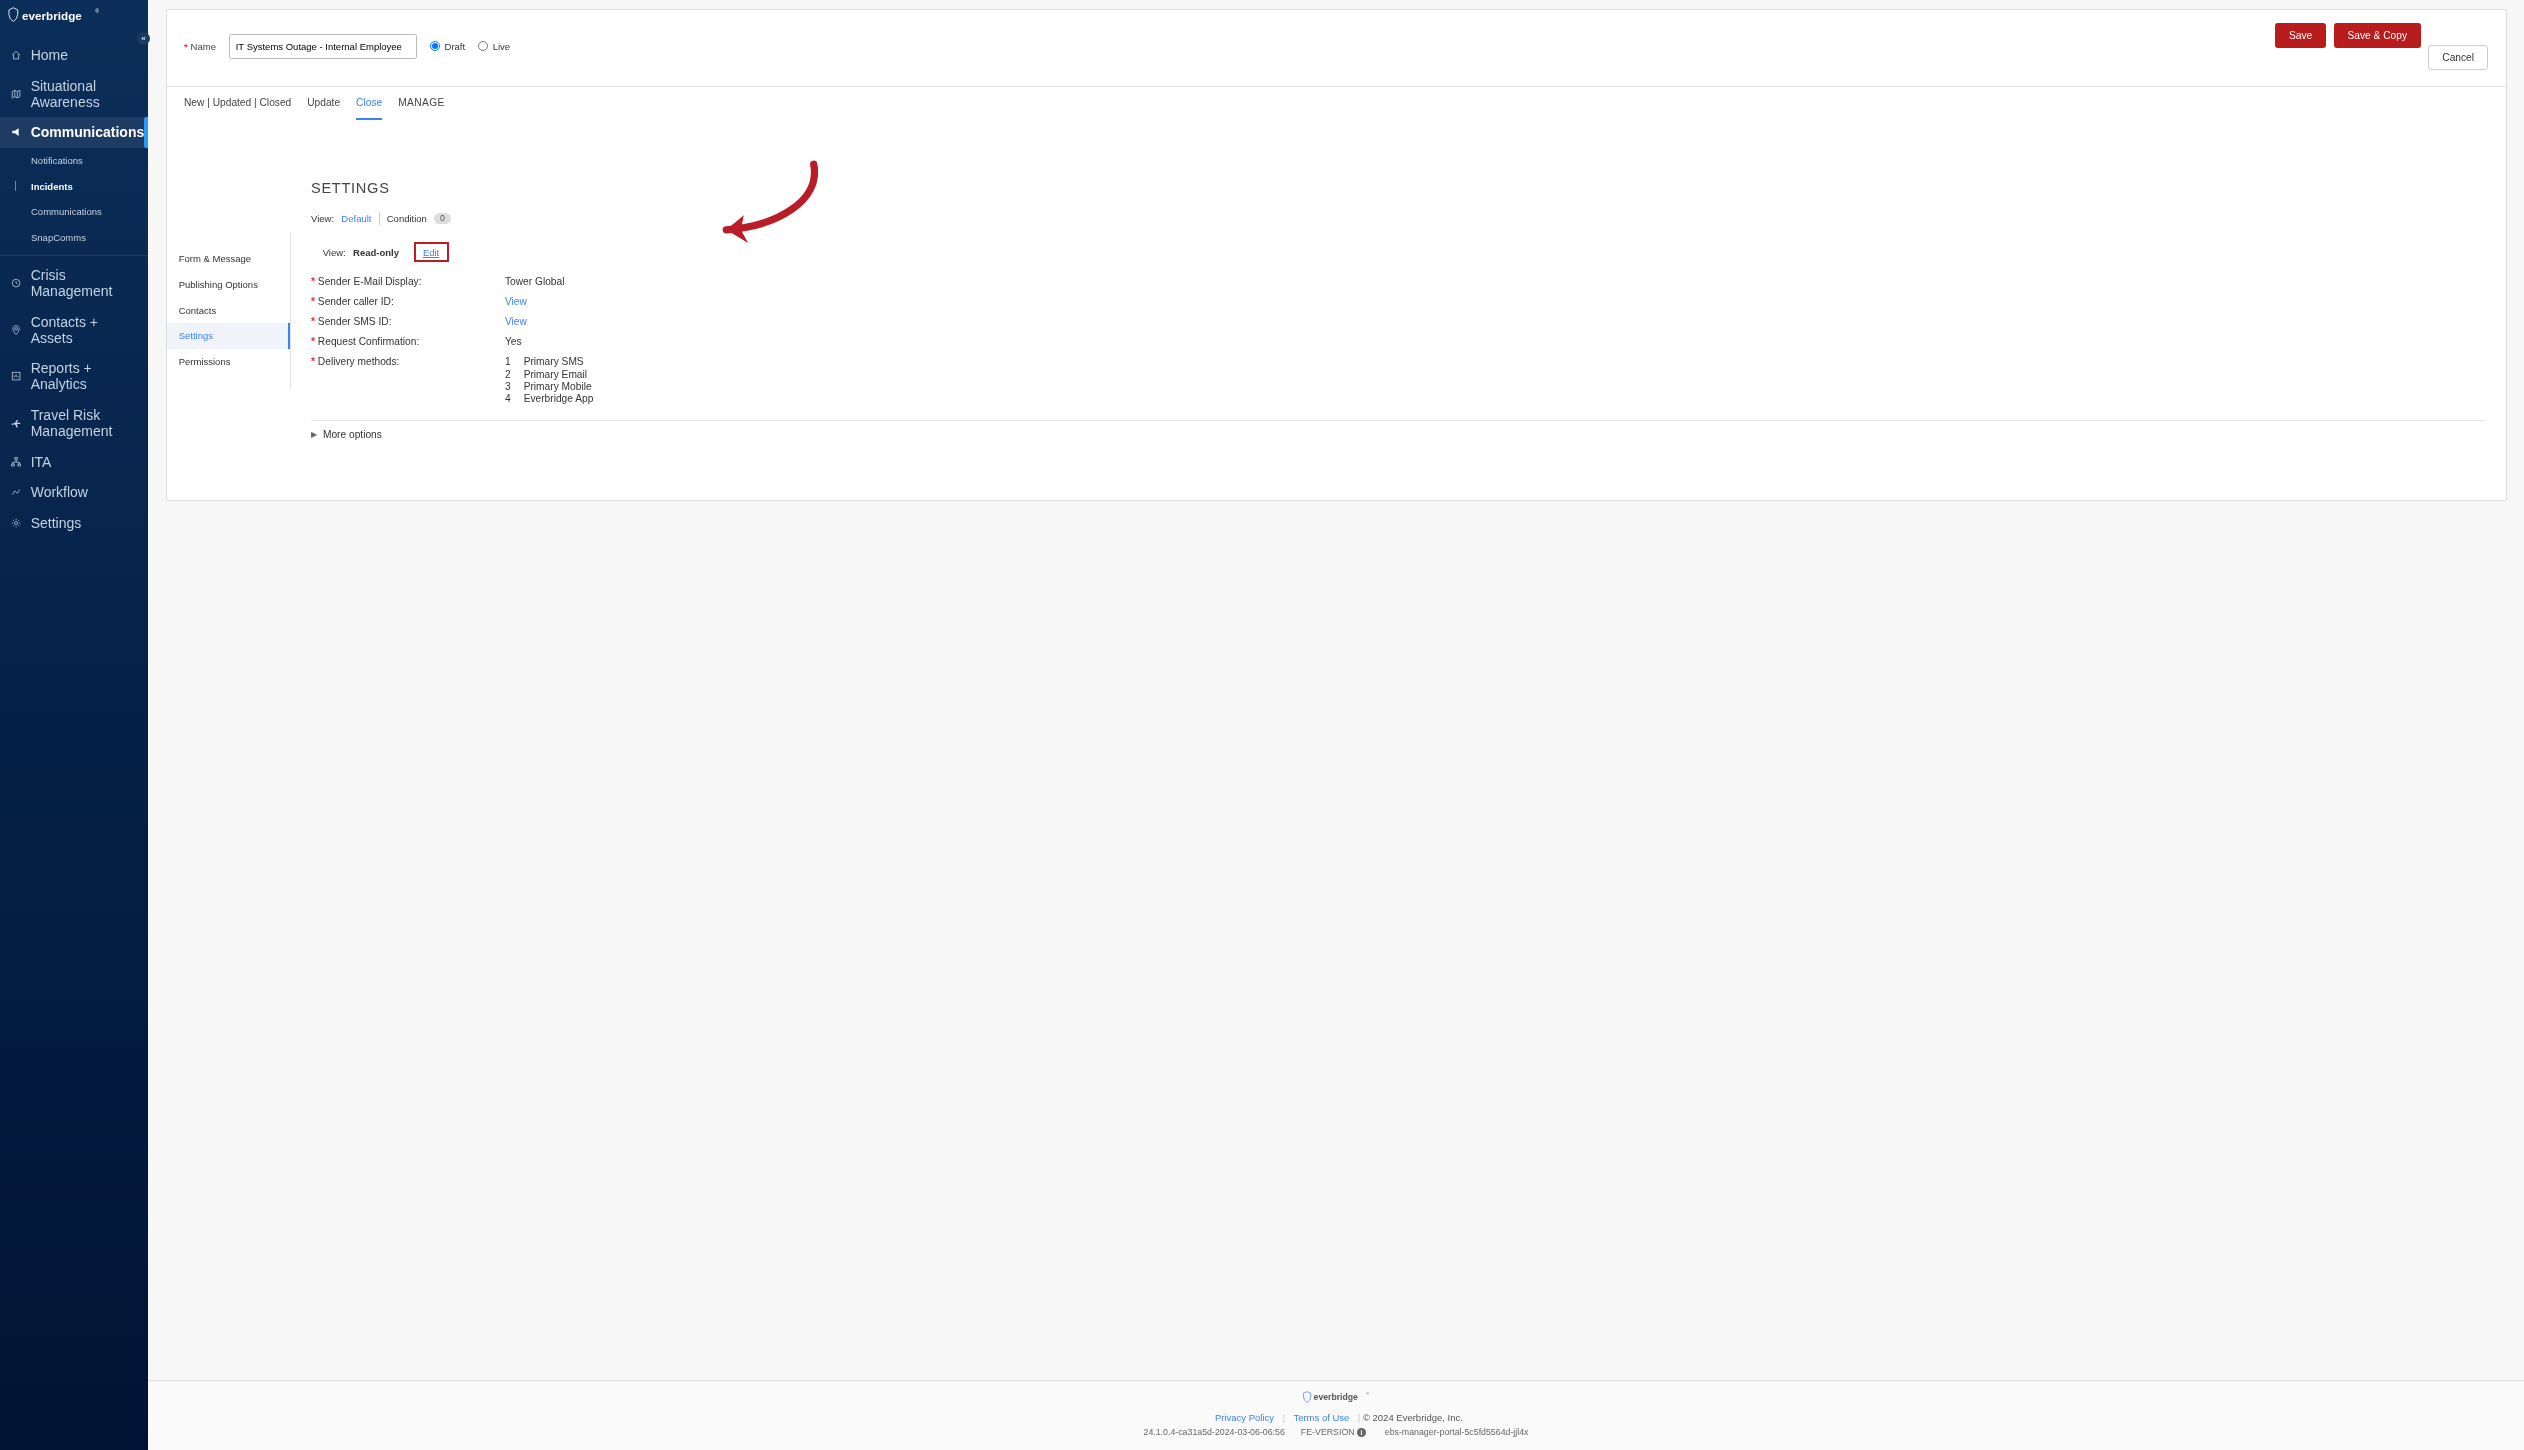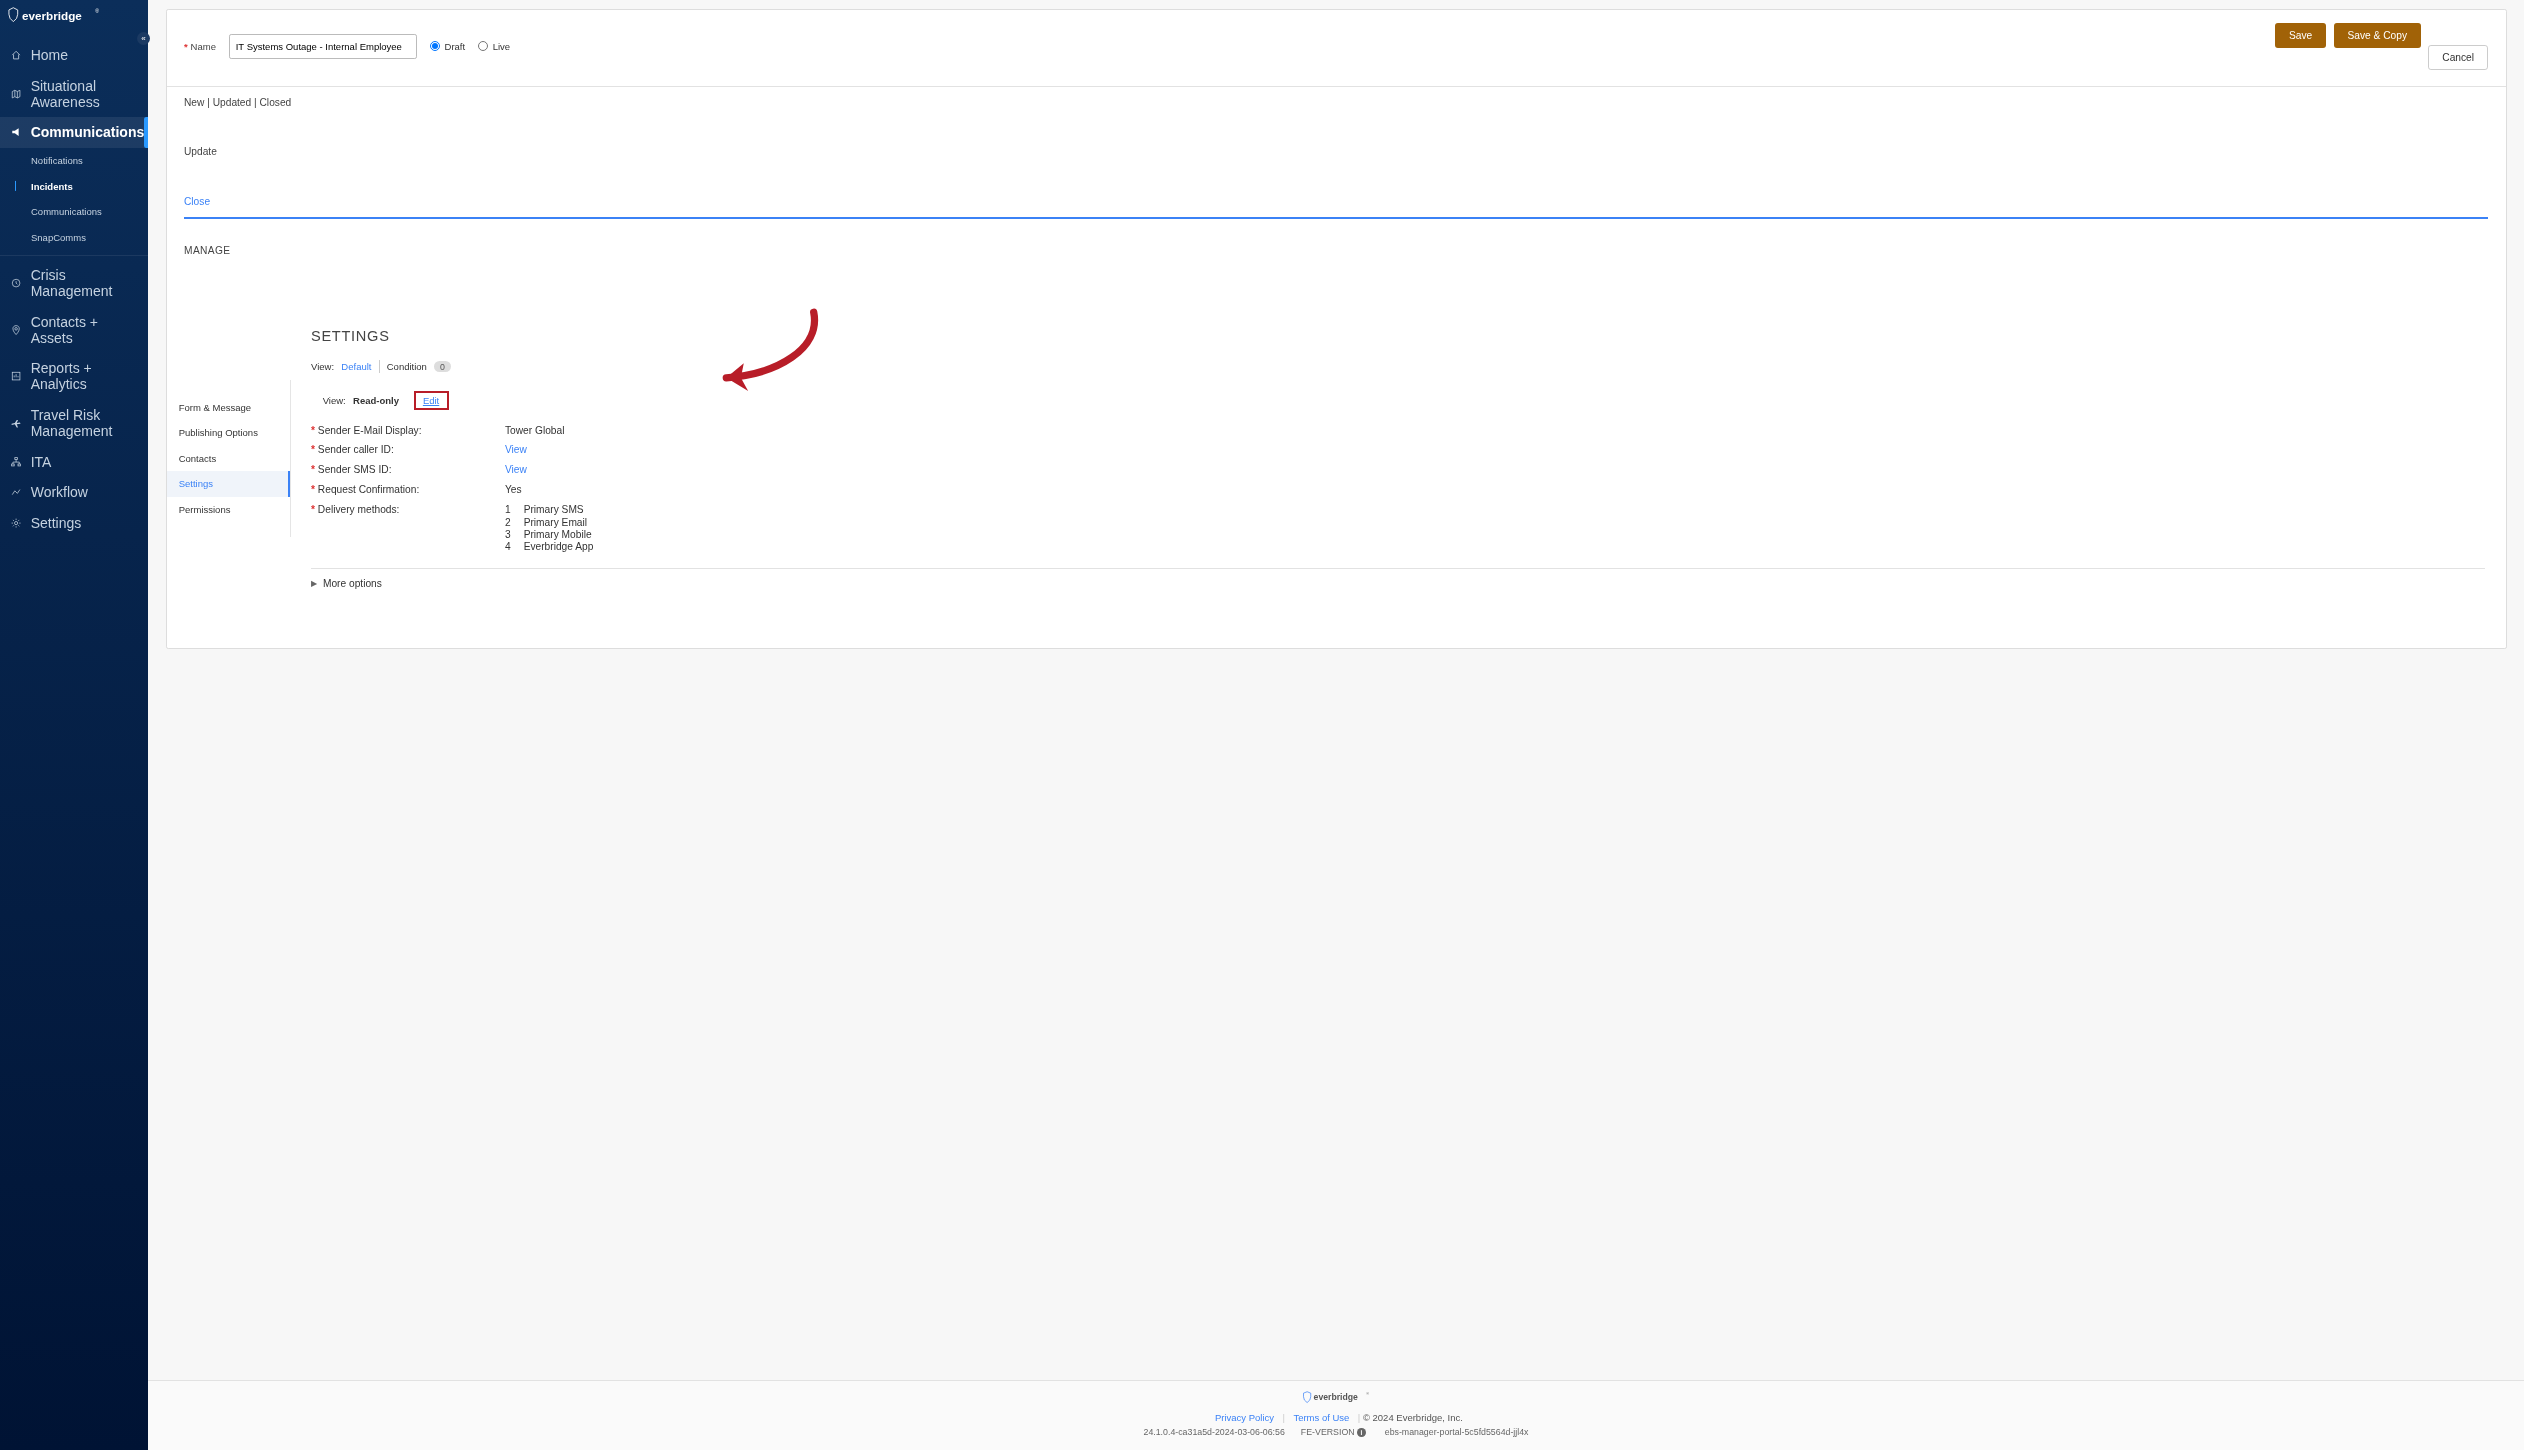--- a/index.html
+++ b/index.html
@@ -27,31 +27,31 @@
 .card { background: #fff; border: 0.7px solid #ddd; border-radius: 2.2px; }
 .topbar { padding: 13px 17.5px 16px 17.5px; display: flex; flex-direction: column; gap: 27px; }
 .row { display: flex; align-items: center; gap: 13px; }
 .field-label { font-size: 9.5px; color: #444; }
 .req { color: #d33; margin-right: 2.9px; font-weight: bold; }
 .name-input { width: 188px; height: 25px; border: 0.7px solid #bbb; border-radius: 2.2px; padding: 0 5.8px; font-size: 9.5px; }
 .radio { display: flex; align-items: center; gap: 4.4px; font-size: 9.5px; }
 .radio input { width: 10.2px; height: 10.2px; }
 .btns { margin-left: auto; display: flex; gap: 7.3px; }
 .btn { height: 25px; padding: 0 13px; border-radius: 2.9px; font-size: 10.2px; cursor: pointer; border: 0.7px solid transparent; }
-.btn-primary { background: #a16207; color: #fff; }
+.btn-primary { background: #b91c1c; color: #fff; }
 .btn-outline { background: #fff; border: 0.7px solid #ccc; color: #333; margin-top: 22px; }
 .cat-select { display: flex; height: 25px; }
 .cat-select .cat-val { border: 0.7px solid #bbb; border-right: none; border-radius: 2.2px 0 0 2.2px; padding: 0 7.3px; min-width: 110px; display: flex; align-items: center; }
 .cat-select .cat-caret { width: 17.5px; border: 0.7px solid #bbb; border-radius: 0 2.2px 2.2px 0; display: flex; align-items: center; justify-content: center; background: #fff; cursor: pointer; }
 .tpl-id { width: 121px; height: 25px; border: 0.7px solid #bbb; border-radius: 2.2px; padding: 0 5.8px; font-size: 9.5px; }
 .ita-select { width: 123px; height: 25px; border: 0.7px solid #bbb; border-radius: 2.2px; font-size: 9.5px; padding: 0 4.4px; }
 .info-icon { width: 10.2px; height: 10.2px; background: #666; color: #fff; border-radius: 50%; display: inline-flex; align-items: center; justify-content: center; font-size: 7.3px; font-weight: bold; margin-right: 2.9px; }
 
 
-.tabs { border-top: 0.7px solid #e2e2e2; padding: 0 17.5px; display: flex; gap: 16px; flex-direction: column; }
+.tabs { border-top: 0.7px solid #e2e2e2; padding: 0 17.5px; display: flex; gap: 16px; }
 .tab { padding: 10.2px 0; font-size: 10.2px; color: #444; cursor: pointer; border-bottom: 2.2px solid transparent; }
 .tab.active { color: #3b82f6; border-bottom-color: #3b82f6; font-weight: 500; }
 .tab.manage { text-transform: uppercase; letter-spacing: 0.4px; }
 
 .body { display: flex; min-height: 380px; align-items: center; }
 .left-nav { width: 124px; border-right: 0.7px solid #e5e5e5; padding: 14.6px 0; }
 .left-nav .ln-item { padding: 7.3px 10.2px; font-size: 9.5px; color: #333; cursor: pointer; border-left: 2.2px solid transparent; }
 .left-nav .ln-item.active { background: #f0f4fa; border-right: 2.2px solid #3b82f6; color: #3b82f6; font-weight: 500; }
 .settings-pane { flex: 1; padding: 16px 20.5px; position: relative; }
 .settings-pane h2 { font-size: 14.6px; font-weight: 400; letter-spacing: 0.7px; color: #444; margin-bottom: 16px; }

